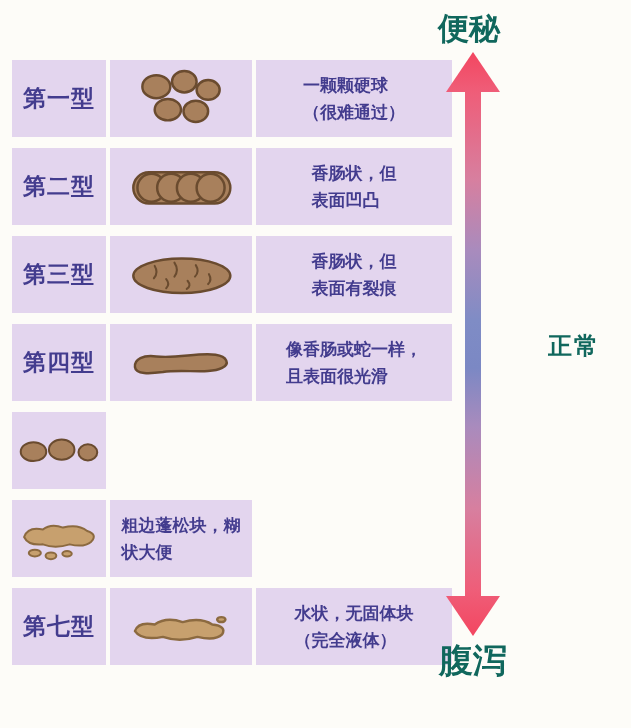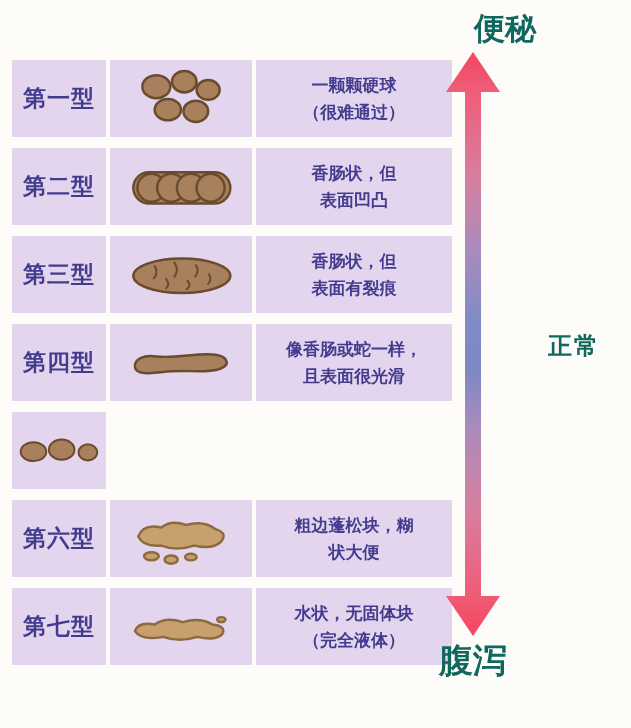--- a/index.html
+++ b/index.html
@@ -19,32 +19,32 @@
   .row { display:grid; grid-template-columns:94px 142px 196px; gap:4px; height:77px; }
   .cell {
     background:#e3d5ee;
     display:flex; align-items:center; justify-content:center;
   }
   .type {
     font-size:23px; font-weight:bold; color:#433c8e; letter-spacing:1px;
   }
   .desc {
     font-size:17px; font-weight:bold; color:#433c8e;
-    white-space:pre-line; line-height:1.55; text-align:center; padding:8px 8px;
+    white-space:pre-line; line-height:1.55; text-align:left; padding:8px 8px;
   }
   .illo svg { display:block; }
 
   .st  { fill:#a8805c; stroke:#6a4b2f; stroke-width:3; stroke-linejoin:round; }
   .stl { fill:#c7a06e; stroke:#8c6a40; stroke-width:3; stroke-linejoin:round; }
   .crack { fill:none; stroke:#6a4b2f; stroke-width:2.5; stroke-linecap:round; }
 
   .scale-label {
     position:absolute; color:#10675d; font-weight:bold;
   }
-  .label-top    { font-size:31px; left:438px; width:70px; text-align:right; top:8px;margin-left:28px; }
+  .label-top    { font-size:31px; left:438px; width:70px; text-align:left; top:8px; }
   .label-bottom { font-size:34px; left:438px; width:70px; text-align:center; top:638px; }
   .label-normal { font-size:24px; left:548px; top:330px; letter-spacing:2px; }
 
   .arrow-wrap { position:absolute; left:443px; top:50px; width:60px; height:588px; }
 </style>
 </head>
 <body>
 
 <div class="page">
 
@@ -112,21 +112,20 @@
       <div class="cell illo">
         <svg width="134" height="74" viewBox="0 0 140 90">
           <ellipse class="st" cx="32" cy="46" rx="19" ry="14"></ellipse>
           <ellipse class="st" cx="74" cy="43" rx="19" ry="15"></ellipse>
           <ellipse class="st" cx="113" cy="47" rx="14" ry="12"></ellipse>
         </svg>
       </div>
     </div>
 
     <div class="row">
-      <div class="cell type">第六型</div>
       <div class="cell illo">
         <svg width="134" height="74" viewBox="0 0 140 90">
           <path class="stl" d="M18,42 Q24,26 46,31 Q58,21 76,28 Q98,22 112,33 Q128,38 118,49 Q108,58 86,53 Q64,60 46,53 Q24,55 18,42 Z"></path>
           <ellipse class="stl" cx="34" cy="66" rx="9" ry="5"></ellipse>
           <ellipse class="stl" cx="58" cy="70" rx="8" ry="5"></ellipse>
           <ellipse class="stl" cx="82" cy="67" rx="7" ry="4"></ellipse>
         </svg>
       </div>
       <div class="cell desc">粗边蓬松块，糊
 状大便</div>

